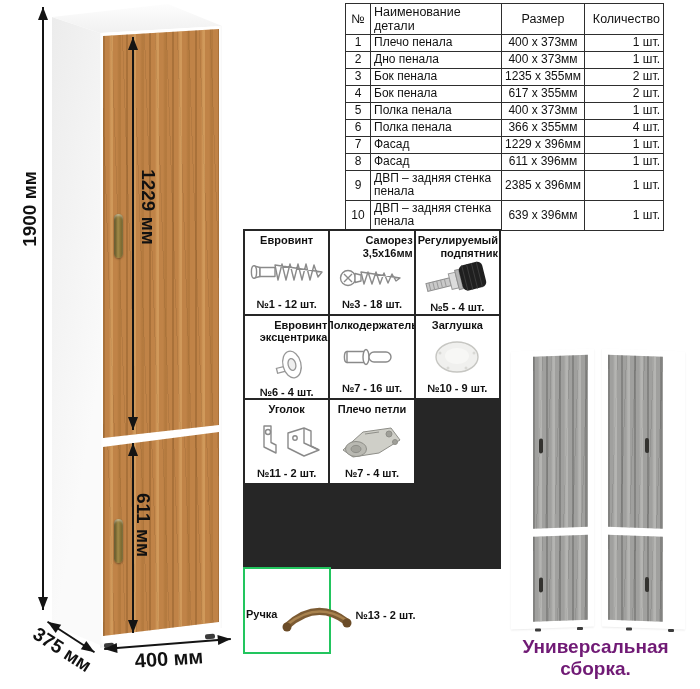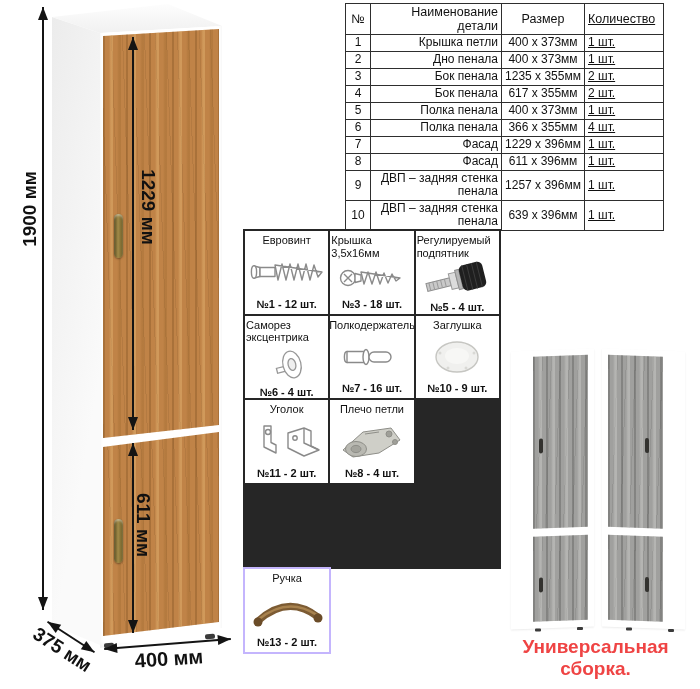--- a/index.html
+++ b/index.html
@@ -62,35 +62,35 @@
   #lab-375{left:62px;top:650px;transform:translate(-50%,-50%) rotate(33deg);}
   #lab-400{left:169px;top:659px;transform:translate(-50%,-50%) rotate(-4deg);font-size:20px;}
 
   
   .parts{position:absolute;left:345px;top:3px;border-collapse:collapse;
     font-size:12px;line-height:1.12;color:#111;}
   .parts th,.parts td{border:1.6px solid #2e2e2e;padding:1px 3px;background:#fff;}
   .parts th{font-weight:normal;font-size:12.5px;text-align:center;height:17px;}
   .parts td{height:14px;}
   .parts .c-num{width:18px;text-align:center;}
-  .parts .c-name{width:124px;text-align:right;}
+  .parts .c-name{width:124px;text-align:left;}
   .parts .c-size{width:76px;text-align:center;}
-  .parts .c-qty{width:72px;text-align:left;text-decoration:underline;}
+  .parts .c-qty{width:72px;text-align:right;}
 
   
   #hw-grid{position:absolute;left:243px;top:229px;width:258px;height:340px;
     display:grid;grid-template-columns:repeat(3,1fr);grid-template-rows:repeat(4,1fr);
     gap:2px;padding:2px;box-sizing:border-box;background:#262626;}
   .hw-cell{background:#fff;display:flex;flex-direction:column;align-items:center;
     justify-content:space-between;padding:3px 1px 4px;box-sizing:border-box;overflow:hidden;}
   #hw-handle-cell{position:absolute;left:243px;top:567px;width:88px;height:87px;
-    box-sizing:border-box;border:2px solid #c4b5fd;background:#fff;
-    display:flex;flex-direction:column;align-items:center;justify-content:space-between;
-    padding:3px 1px 4px;}
-  .hw-title{font-weight:normal;font-size:11px;text-align:left;line-height:1.15;}
+    box-sizing:border-box;border:2px solid #22c55e;background:#fff;
+    display:flex;flex-direction:row;align-items:center;justify-content:space-between;
+    padding:12px 1px 4px;}
+  .hw-title{font-weight:bold;font-size:11px;text-align:right;line-height:1.15;}
   .hw-count{font-weight:bold;font-size:11px;text-align:right;white-space:nowrap;}
   .hw-icon{flex:1;display:flex;align-items:center;justify-content:center;}
 
   
   .ucab{position:absolute;width:83px;height:278px;background:#fff;
     box-shadow:0 1px 2px rgba(0,0,0,.08);}
   #ucab-left{left:511px;top:350px;transform:skewY(-2deg);}
   #ucab-right{left:602px;top:350px;transform:skewY(2deg);}
   .graywood{
     background-color:#a0a09e;
@@ -103,21 +103,21 @@
   #ucab-left .udoor-up{left:22px;top:6px;height:172px;}
   #ucab-left .udoor-low{left:22px;top:186px;height:85px;}
   #ucab-right .udoor-up{left:6px;top:6px;height:172px;}
   #ucab-right .udoor-low{left:6px;top:186px;height:85px;}
   .uhandle{position:absolute;width:4px;height:15px;background:#33322f;border-radius:2px;}
   #ucab-left .uh1{left:28px;top:88px;} #ucab-left .uh2{left:28px;top:227px;}
   #ucab-right .uh1{left:43px;top:88px;} #ucab-right .uh2{left:43px;top:227px;}
   .ufoot{position:absolute;bottom:-3px;width:6px;height:3px;background:#3b3b3b;border-radius:1px;}
   .uf1{left:24px;} .uf2{left:66px;}
   #uni-caption{position:absolute;left:493px;top:636px;width:205px;text-align:center;
-    font-weight:bold;font-size:19px;color:#ef4444;}
+    font-weight:bold;font-size:19px;color:#701a75;}
 
   svg{display:block;}
 </style>
 </head>
 <body>
 
 <div class="stage">
 
   <div>
     <div class="abs cab-side"></div>
@@ -146,21 +146,21 @@
   <table class="parts">
     <tbody>
         <tr>
       <th class="c-num">№</th>
       <th class="c-name">Наименование детали</th>
       <th class="c-size">Размер</th>
       <th class="c-qty">Количество</th>
     </tr>
     <tr>
       <td class="c-num">1</td>
-      <td class="c-name">Крышка петли</td>
+      <td class="c-name">Плечо пенала</td>
       <td class="c-size">400 x 373мм</td>
       <td class="c-qty">1 шт.</td>
     </tr>
     <tr>
       <td class="c-num">2</td>
       <td class="c-name">Дно пенала</td>
       <td class="c-size">400 x 373мм</td>
       <td class="c-qty">1 шт.</td>
     </tr>
     <tr>
@@ -195,21 +195,21 @@
     </tr>
     <tr>
       <td class="c-num">8</td>
       <td class="c-name">Фасад</td>
       <td class="c-size">611 x 396мм</td>
       <td class="c-qty">1 шт.</td>
     </tr>
     <tr>
       <td class="c-num">9</td>
       <td class="c-name">ДВП – задняя стенка пенала</td>
-      <td class="c-size">1257 x 396мм</td>
+      <td class="c-size">2385 x 396мм</td>
       <td class="c-qty">1 шт.</td>
     </tr>
     <tr>
       <td class="c-num">10</td>
       <td class="c-name">ДВП – задняя стенка пенала</td>
       <td class="c-size">639 x 396мм</td>
       <td class="c-qty">1 шт.</td>
     </tr>
   </tbody>
     </table>
@@ -226,21 +226,21 @@
             <rect x="12" y="12.5" width="15" height="9"></rect>
             <path d="M27 10 L30 25 L34 9 L38 25 L42 9 L46 25 L50 9 L54 25 L58 9 L62 25 L66 10 L70 22 L74 17 Z"></path>
           </g>
         </svg>
       </div>
       <div class="hw-count">№1 - 12 шт.</div>
     </div>
 
 
     <div class="hw-cell">
-      <div class="hw-title">Крышка 3,5х16мм</div>
+      <div class="hw-title">Саморез 3,5х16мм</div>
       <div class="hw-icon">
         <svg width="78" height="34" viewBox="0 0 78 34">
           <g fill="#fff" stroke="#8a8a8a" stroke-width="1.4" stroke-linejoin="round">
             <circle cx="15" cy="17" r="7.5"></circle>
             <path d="M11 13 l8 8 M19 13 l-8 8" fill="none"></path>
             <path d="M22 12.5 L28 14 L28 20 L22 21.5 Z"></path>
             <path d="M28 11 L31 23 L35 11 L39 23 L43 11 L47 23 L51 12 L55 22 L59 13 L63 20 L67 17 Z"></path>
           </g>
         </svg>
       </div>
@@ -258,21 +258,21 @@
             <rect x="39" y="11" width="4" height="20" fill="#b5b5b5" stroke="#8f8f8f"></rect>
             <rect x="43" y="8" width="24" height="26" rx="5" fill="#1f1f1f"></rect>
             <path d="M47 8 v26 M52 8 v26 M57 8 v26 M62 8 v26" stroke="#3c3c3c" fill="none"></path>
           </g>
         </svg>
       </div>
       <div class="hw-count">№5 - 4 шт.</div>
     </div>
 
     <div class="hw-cell">
-      <div class="hw-title">Саморез эксцентрика</div>
+      <div class="hw-title">Евровинт эксцентрика</div>
       <div class="hw-icon">
         <svg width="78" height="42" viewBox="0 0 78 42">
           <g fill="#fff" stroke="#979797" stroke-width="1.3" transform="rotate(-14 42 21)">
             <rect x="28" y="21" width="10" height="5"></rect>
             <ellipse cx="44" cy="21" rx="9" ry="13.5"></ellipse>
             <ellipse cx="44" cy="21" rx="3.8" ry="6" fill="#efefef"></ellipse>
           </g>
         </svg>
       </div>
       <div class="hw-count">№6 - 4 шт.</div>
@@ -333,21 +333,21 @@
           <g stroke="#8e8e88" stroke-width="1">
             <path d="M10 31 L30 13 L58 9 L67 21 L46 34 L20 38 Z" fill="#cfcfc8"></path>
             <path d="M32 15 L46 13" fill="none"></path>
             <ellipse cx="23" cy="30" rx="10.5" ry="7.5" fill="#b9b9b2"></ellipse>
             <ellipse cx="23" cy="30" rx="5" ry="3.6" fill="#a3a39c"></ellipse>
             <circle cx="56" cy="15" r="3" fill="#9f9f98"></circle>
             <circle cx="62" cy="23" r="2.5" fill="#9f9f98"></circle>
           </g>
         </svg>
       </div>
-      <div class="hw-count">№8 - 4 шт.</div>
+      <div class="hw-count">№7 - 4 шт.</div>
     </div>
 
   </div>
 
   <div id="hw-handle-cell">
     <div class="hw-title">Ручка</div>
     <div class="hw-icon">
       <svg width="78" height="40" viewBox="0 0 78 40">
         <path d="M10 31 Q40 4 70 27" fill="none" stroke="#7c5b33" stroke-width="7" stroke-linecap="round"></path>
         <path d="M11 29 Q40 6 69 25" fill="none" stroke="#a8824e" stroke-width="2.5" stroke-linecap="round"></path>

